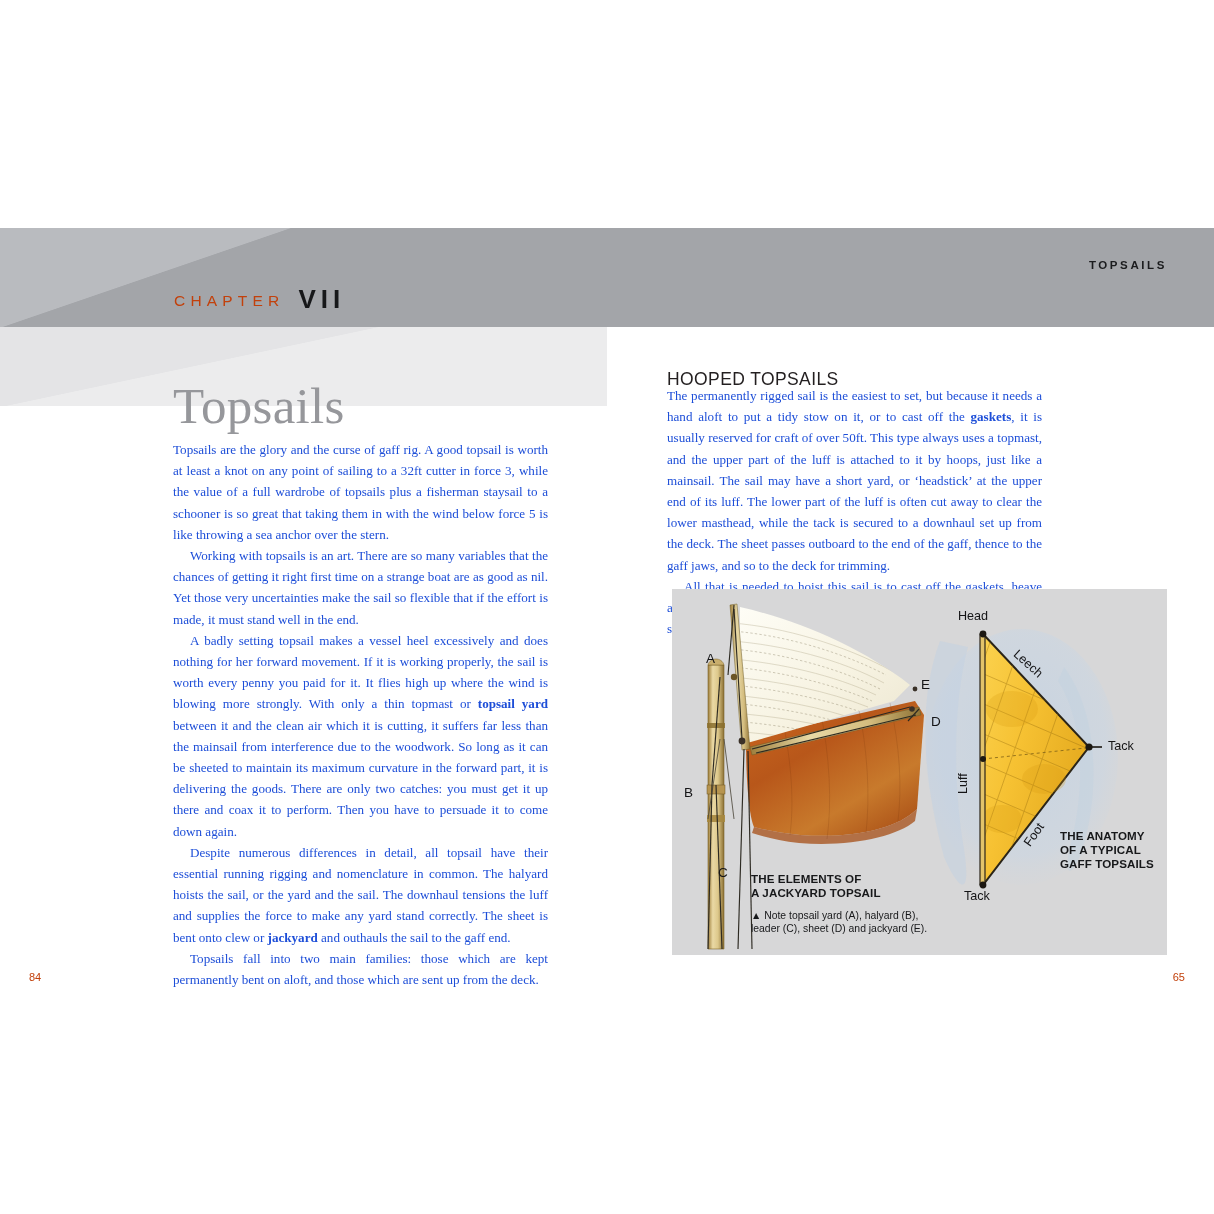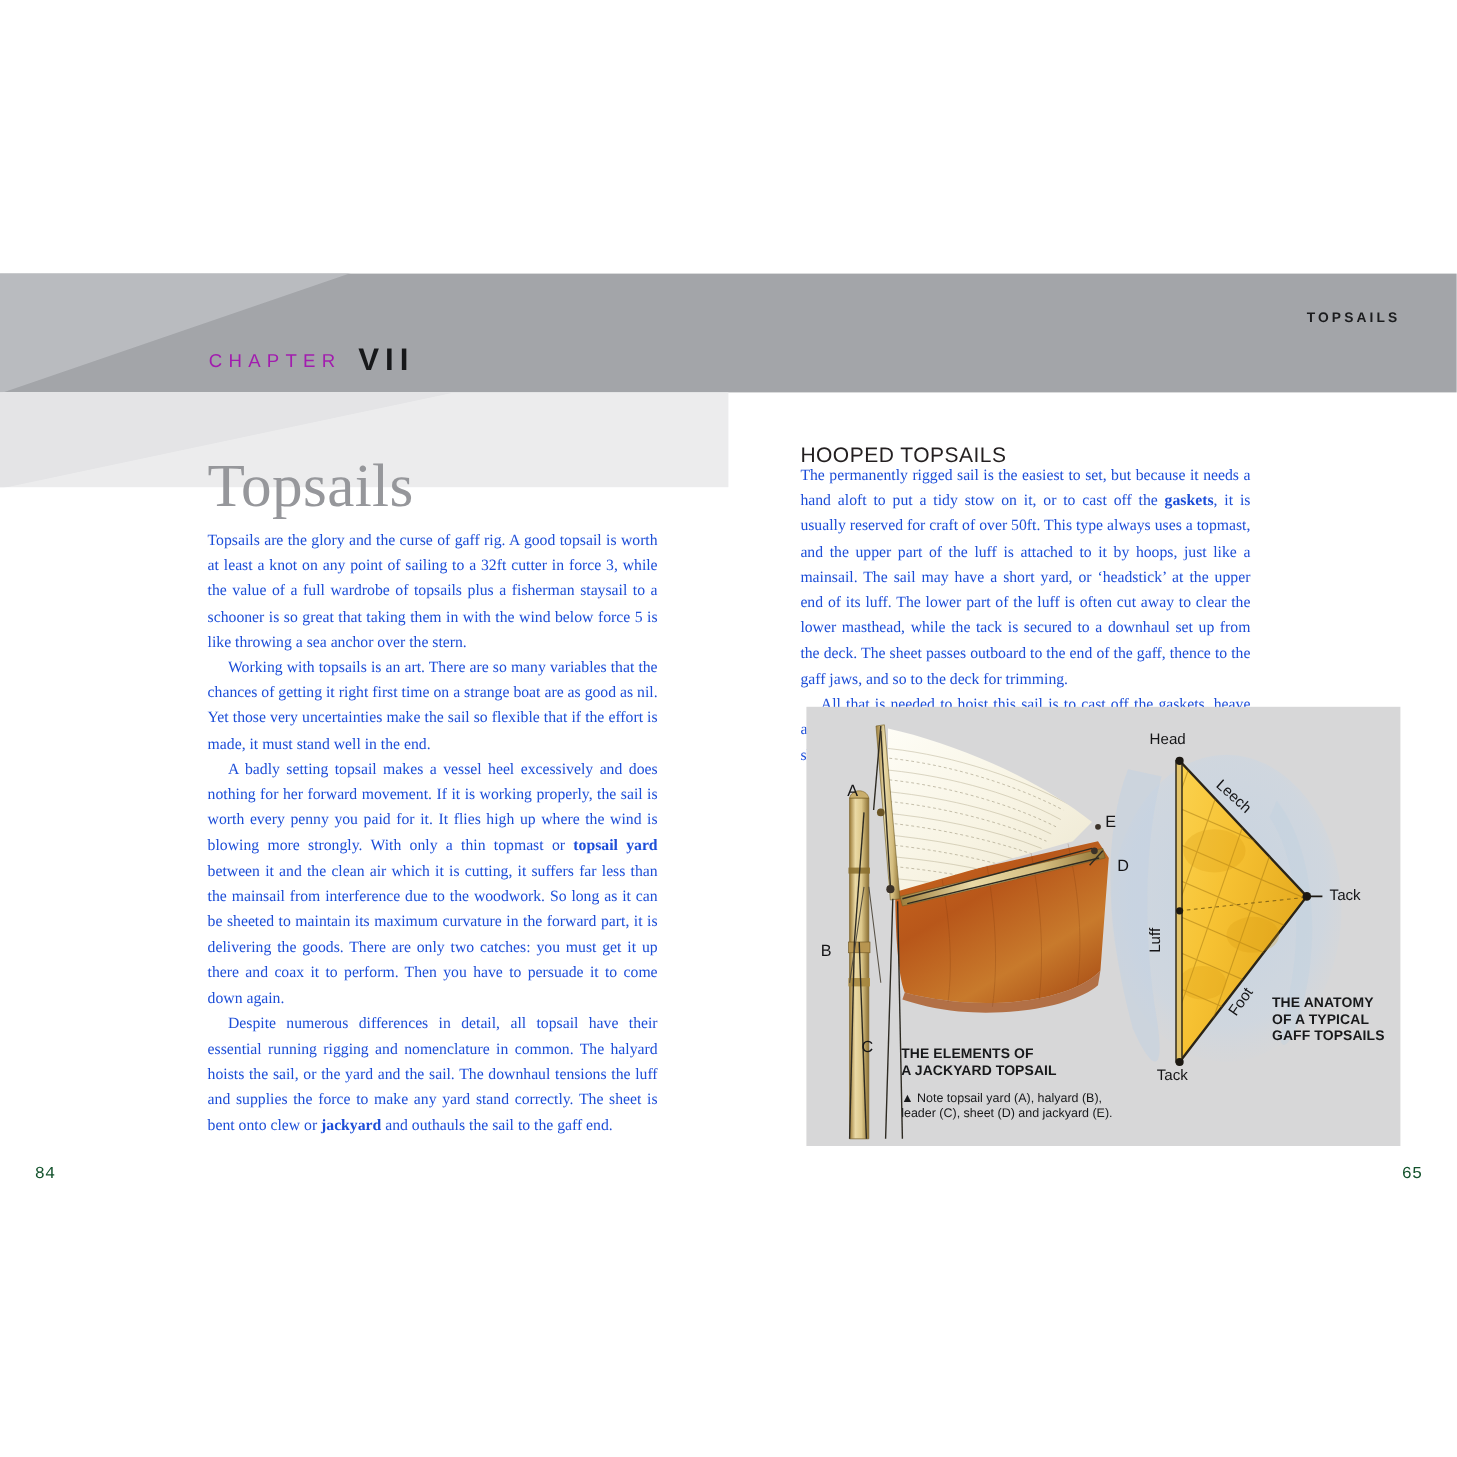--- a/index.html
+++ b/index.html
@@ -65,21 +65,21 @@
   .chapter-line {
     position: absolute;
     left: 174px;
     top: 282px;
     font-family: "Liberation Sans", sans-serif;
     white-space: nowrap;
   }
   .chapter-word {
     font-size: 15.5px;
     letter-spacing: 5.2px;
-    color: #a21caf;
+    color: #c2410c;
     font-weight: 400;
   }
   .chapter-num {
     font-size: 26px;
     letter-spacing: 5px;
     color: #17181a;
     font-weight: 700;
     margin-left: 14px;
     position: relative;
     top: 2px;
@@ -132,23 +132,23 @@
     font-size: 17.5px;
     letter-spacing: 0.4px;
     color: #231f20;
     font-weight: 400;
   }
 
   
   .folio {
     position: absolute;
     top: 971px;
-    font-family: Liberation Mono, monospace;
-    font-size: 14px;
-    color: #14532d;
+    font-family: Liberation Sans, sans-serif;
+    font-size: 11px;
+    color: #c2410c;
   }
   .folio.l { left: 29px; }
   .folio.r { right: 29px; }
 
   
   #panel {
     position: absolute;
     left: 672px;
     top: 589px;
     width: 495px;
@@ -209,20 +209,21 @@
 
   <div class="running-head">TOPSAILS</div>
 
   <h1 class="chapter-title">Topsails</h1>
 
   <div class="col left">
     <p>Topsails are the glory and the curse of gaff rig. A good topsail is worth at least a knot on any point of sailing to a 32ft cutter in force 3, while the value of a full wardrobe of topsails plus a fisherman staysail to a schooner is so great that taking them in with the wind below force 5 is like throwing a sea anchor over the stern.</p>
     <p>Working with topsails is an art. There are so many variables that the chances of getting it right first time on a strange boat are as good as nil. Yet those very uncertainties make the sail so flexible that if the effort is made, it must stand well in the end.</p>
     <p><span>A badly setting topsail makes a vessel heel excessively and does nothing for her forward movement. If it is working properly, the sail is worth every penny you paid for it. It flies high up where the wind is blowing more strongly. With only a thin topmast or </span><b>topsail yard</b><span> between it and the clean air which it is cutting, it suffers far less than the mainsail from interference due to the woodwork. So long as it can be sheeted to maintain its maximum curvature in the forward part, it is delivering the goods. There are only two catches: you must get it up there and coax it to perform. Then you have to persuade it to come down again.</span></p>
     <p><span>Despite numerous differences in detail, all topsail have their essential running rigging and nomenclature in common. The halyard hoists the sail, or the yard and the sail. The downhaul tensions the luff and supplies the force to make any yard stand correctly. The sheet is bent onto clew or </span><b>jackyard</b><span> and outhauls the sail to the gaff end.</span></p>
+    <p>Topsails fall into two main families: those which are kept permanently bent on aloft, and those which are sent up from the deck.</p>
   </div>
 
   <h2 class="sec-head">HOOPED TOPSAILS</h2>
 
   <div class="col right">
     <p><span>The permanently rigged sail is the easiest to set, but because it needs a hand aloft to put a tidy stow on it, or to cast off the </span><b>gaskets</b><span>, it is usually reserved for craft of over 50ft. This type always uses a topmast, and the upper part of the luff is attached to it by hoops, just like a mainsail. The sail may have a short yard, or ‘headstick’ at the upper end of its luff. The lower part of the luff is often cut away to clear the lower masthead, while the tack is secured to a downhaul set up from the deck. The sheet passes outboard to the end of the gaff, thence to the gaff jaws, and so to the deck for trimming.</span></p>
     <p>All that is needed to hoist this sail is to cast off the gaskets, heave away on the halyard until it is mastheaded, set up the downhaul, then sheet in. This</p>
   </div>
 
   <div id="panel">

